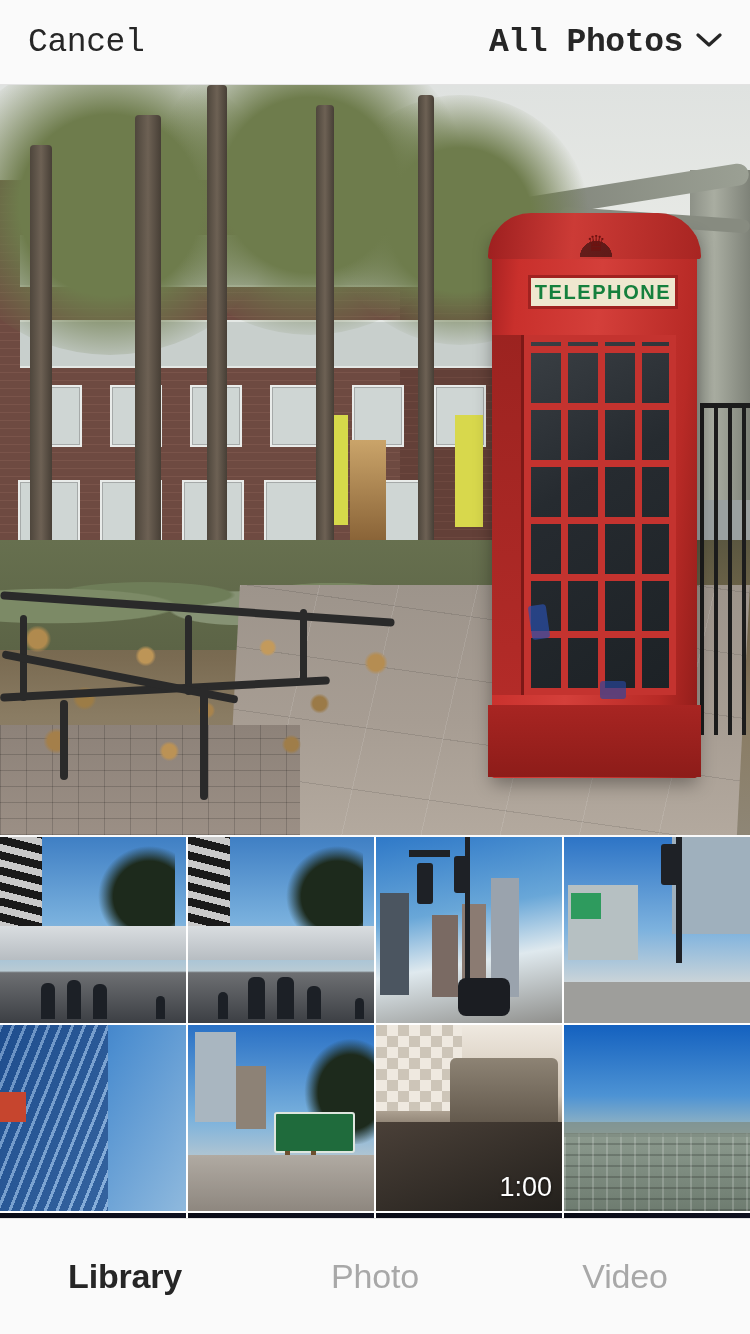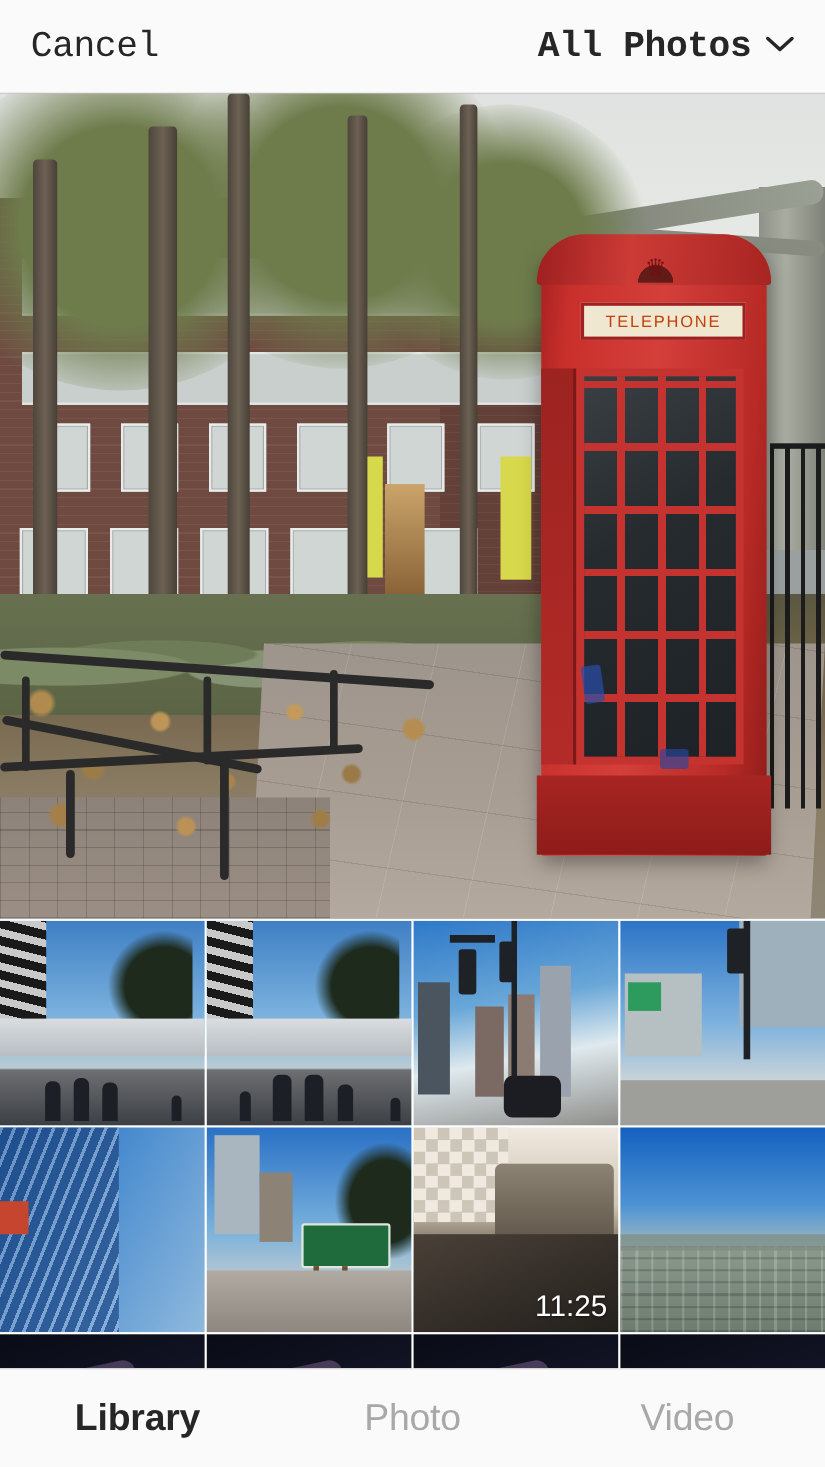--- a/index.html
+++ b/index.html
@@ -149,21 +149,21 @@
     background:
       radial-gradient(circle at 50% 100%, rgba(0,0,0,.5) 0 40%, transparent 41%);
     color:#6d1210; font-size:22px; text-align:center; line-height:26px;
   }
   .pb-signbox {
     position:absolute; left:528px; top:190px; width:150px; height:34px;
     background:#efe7cf; border:3px solid #a02220;
     display:flex; align-items:center; justify-content:center;
   }
   .pb-sign-text {
-    font-size:15px; letter-spacing:1.6px; color:#c2410c; font-weight:400;
+    font-size:20px; letter-spacing:1.6px; color:#15803d; font-weight:700;
   }
   .pb-glass {
     position:absolute; left:524px; top:250px; width:152px; height:360px;
     background:linear-gradient(150deg,#3a3f44,#262b30 40%,#1d2226);
     border:7px solid #c4332f;
   }
   .pb-panes {
     position:absolute; inset:0;
     background:
       repeating-linear-gradient(90deg, transparent 0 30px, #c4332f 30px 37px),
@@ -285,21 +285,21 @@
   }
   .darkveh {
     position:absolute; left:6%; top:18%; width:66%; height:62%;
     background:linear-gradient(140deg,#2a2438,#4a3d5c 45%,#181420);
     border-radius:40% 10% 20% 8%;
     transform:rotate(-12deg);
   }
 
   
   .tabbar {
-    position:absolute; left:0; bottom:0; width:750px; height:90px;
+    position:absolute; left:0; bottom:0; width:750px; height:116px;
     background:#fafafa;
     display:flex; align-items:center;
     border-top:1px solid #e2e2e2;
   }
   .tab {
     flex:1 1 0; text-align:center;
     font-size:34px; letter-spacing:-0.2px;
     background:none; border:none; font-family:inherit; cursor:pointer;
     padding:0;
   }
@@ -461,21 +461,21 @@
       <div class="roadsign"></div>
       <div class="pole" style="left:52%; top:68%; width:5px; height:30%; background:#6d4f2e;"></div>
       <div class="pole" style="left:66%; top:68%; width:5px; height:30%; background:#6d4f2e;"></div>
       <div class="bldgblk" style="left:0; bottom:0; width:100%; height:30%; background:linear-gradient(180deg,#b0aaa2,#8e877f);"></div>
     </div>
 
     <div class="thumb t7">
       <div class="checker"></div>
       <div class="couch"></div>
       <div class="tablewood"></div>
-      <span class="dur">11:25</span>
+      <span class="dur">1:00</span>
     </div>
 
     <div class="thumb t8">
       <div class="cityblocks"></div>
       <div class="bldgblk" style="left:0; top:52%; width:100%; height:8%; background:#7e8a80; opacity:.7;"></div>
     </div>
 
     <div class="thumb t9">
       <div class="darkveh"></div>
     </div>

